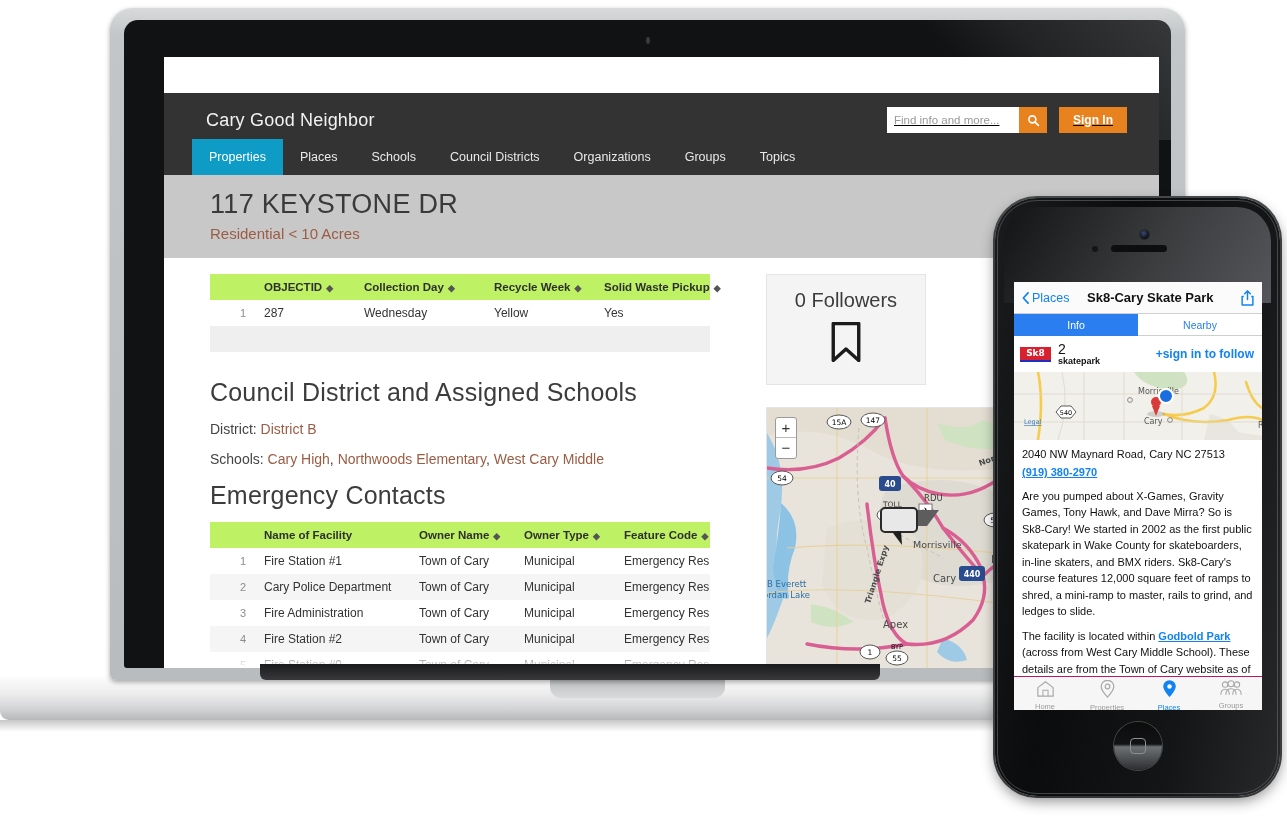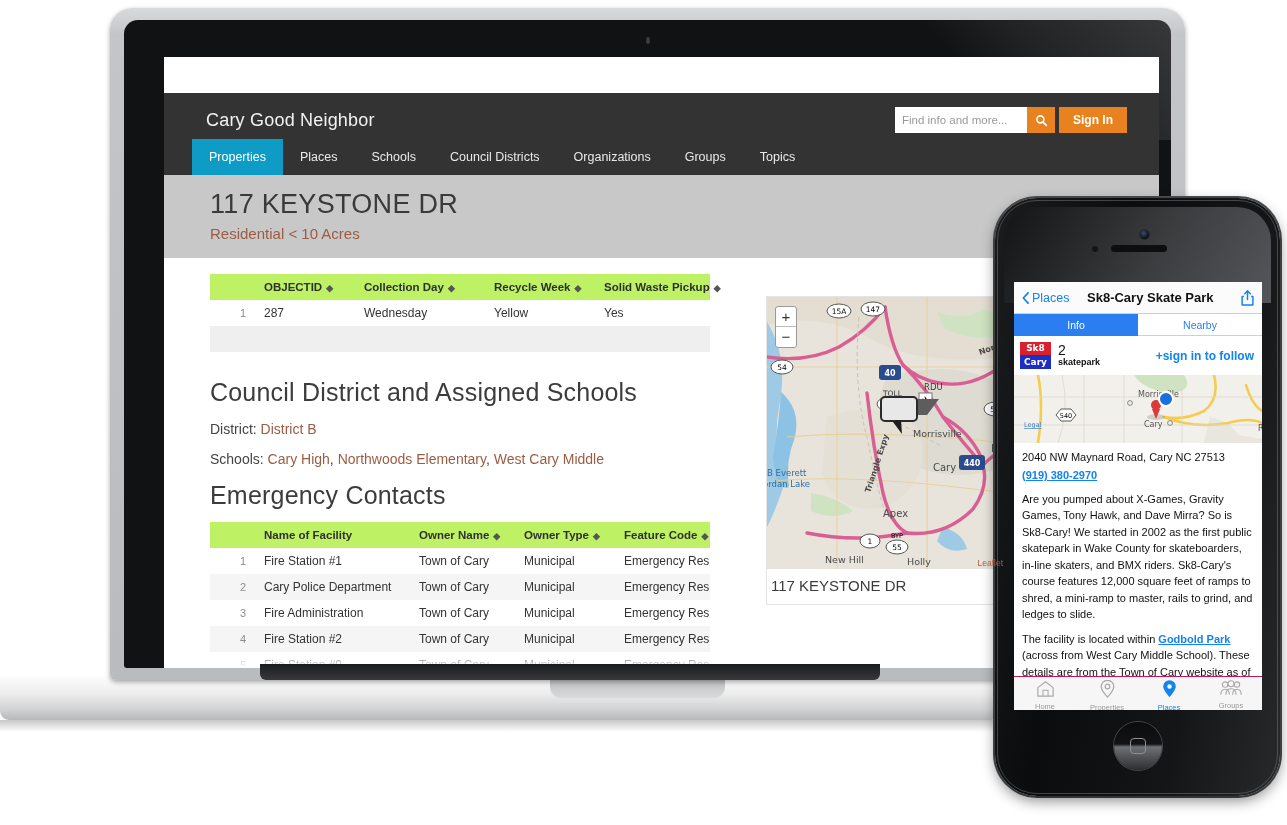--- a/index.html
+++ b/index.html
@@ -53,21 +53,21 @@
   .lap-hinge {
     position:absolute; left:150px; top:656px; width:620px; height:16px;
     background:linear-gradient(180deg,#1a1b1d,#39393b);
     border-radius:0 0 6px 6px;
   }
 
   
   .app-header { background:#333333; height:82px; position:relative;margin-top:36px; }
   .app-title { position:absolute; left:42px; top:17px; color:#f2f2f2;
     font-size:18px; font-weight:400; letter-spacing:.2px; }
-  .hdr-right { position:absolute; right:32px; top:14px; display:flex; align-items:center; gap:4px; }
+  .hdr-right { position:absolute; right:32px; top:14px; display:flex; align-items:center; gap:12px;text-decoration:underline; }
   .searchbox { display:flex; height:26px; }
   .searchbox input {
     width:132px; height:26px; border:none; outline:none;
     background:#fff; font-size:11.5px; color:#555;
     padding:0 7px; font-family:"Liberation Sans", sans-serif;
   }
   .searchbox input::placeholder { color:#9a9a9a; }
   .search-btn { width:28px; height:26px; background:#e8821e; border:none; cursor:pointer;
     display:flex; align-items:center; justify-content:center; }
   .search-btn svg { display:block; }
@@ -174,21 +174,21 @@
     display:flex; align-items:center; padding:0 8px; }
   .ios-back { color:#1283f2; font-size:12.5px; display:flex; align-items:center; gap:3px;
     cursor:pointer; }
   .ios-title { flex:1; text-align:center; font-size:13px; font-weight:bold; color:#111;
     margin-left:-10px; }
   .ios-seg { display:flex; height:22px; }
   .ios-seg div { flex:1; text-align:center; font-size:10.5px; line-height:22px; cursor:pointer; }
   .ios-seg .on { background:#2b7ef0; color:#fff; }
   .ios-seg .off { background:#fff; color:#2b7ef0; border-bottom:1px solid #cfcfcf; }
   .ios-follow { display:flex; align-items:center; padding:6px 8px 6px 6px; gap:7px; }
-  .sk8logo { width:31px; height:27px; background:#d8d8d8; position:relative; flex:none;
+  .sk8logo { width:31px; height:15px; background:#d8d8d8; position:relative; flex:none;
     overflow:hidden; }
   .sk8logo .red { position:absolute; left:0; top:0; width:31px; height:13px; background:#d8202f; }
   .sk8logo .blue { position:absolute; left:0; top:13px; width:31px; height:14px; background:#1b2fc4; }
   .sk8logo .txt { position:absolute; left:0; top:0; width:31px; color:#fff; font-weight:bold;
     font-size:9px; line-height:13.5px; text-align:center; font-family:"DejaVu Sans", sans-serif; }
   .fcount { line-height:1.05; }
   .fcount .n { font-size:14px; color:#111; }
   .fcount .l { font-size:9px; font-weight:bold; color:#111; }
   .ios-signin { margin-left:auto; color:#1283f2; font-size:12px; font-weight:bold; cursor:pointer; }
   .ios-map { height:68px; position:relative; background:#f1efe9; overflow:hidden; }
@@ -360,20 +360,26 @@
                 </table>
                 <div class="ec-fade"></div>
               </div>
 
             </div>
 
           </div>
 
           <div class="col-side">
 
+            <div class="followers-card">
+              <div class="cnt">0 Followers</div>
+              <svg class="bookmark" width="34" height="40" viewBox="0 0 24 28">
+                <path d="M3 1 H21 V27 L12 19 L3 27 Z" fill="none" stroke="#1b1b1b" stroke-width="2.4" stroke-linejoin="round"></path>
+              </svg>
+            </div>
 
             <div class="map-card">
               <div class="map-canvas">
                 <svg width="238" height="272" viewBox="0 0 238 272">
                   <rect width="238" height="272" fill="#e9e4db"></rect>
                   <path d="M0 0 H238 V60 Q150 70 100 40 Q50 15 0 28 Z" fill="#e3ddd2"></path>
                   <path d="M120 80 Q190 60 238 90 V170 Q180 190 130 160 Q100 120 120 80 Z" fill="#dedbd2"></path>
                   <path d="M60 120 Q110 100 150 130 Q170 180 120 210 Q70 220 55 175 Z" fill="#e4e0d6"></path>
                   <path d="M0 25 Q22 60 12 110 Q5 150 18 185 Q8 215 0 230 Z" fill="#9ecae6"></path>
                   <path d="M14 95 Q34 112 28 140 Q18 165 22 190 Q10 196 6 160 Q12 125 14 95 Z" fill="#8cc3e4"></path>

